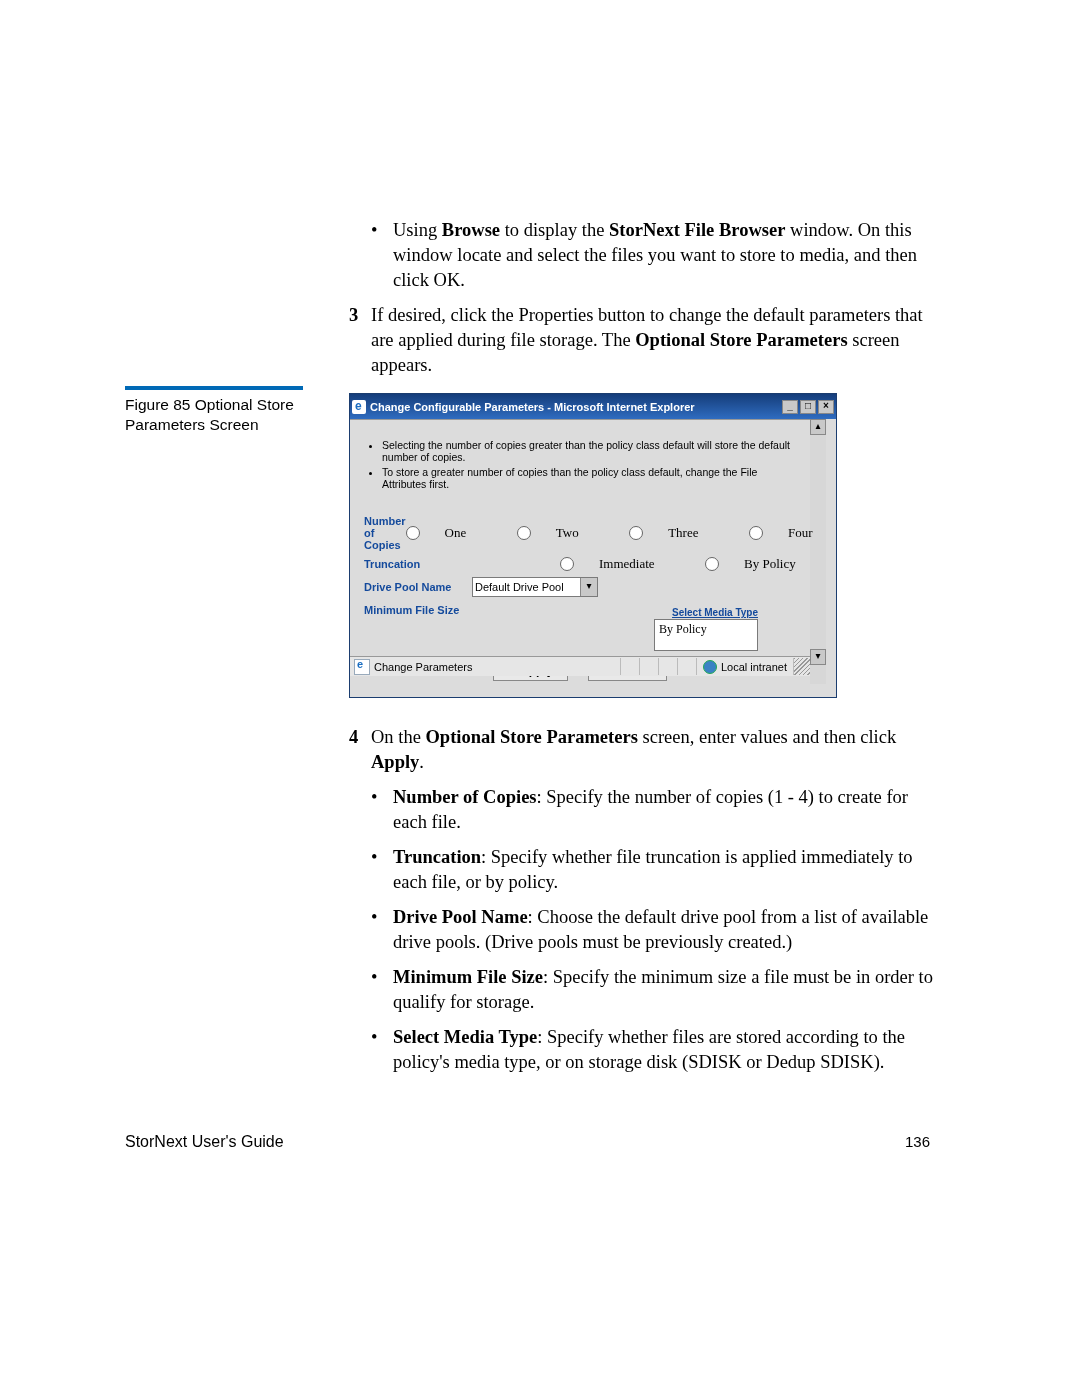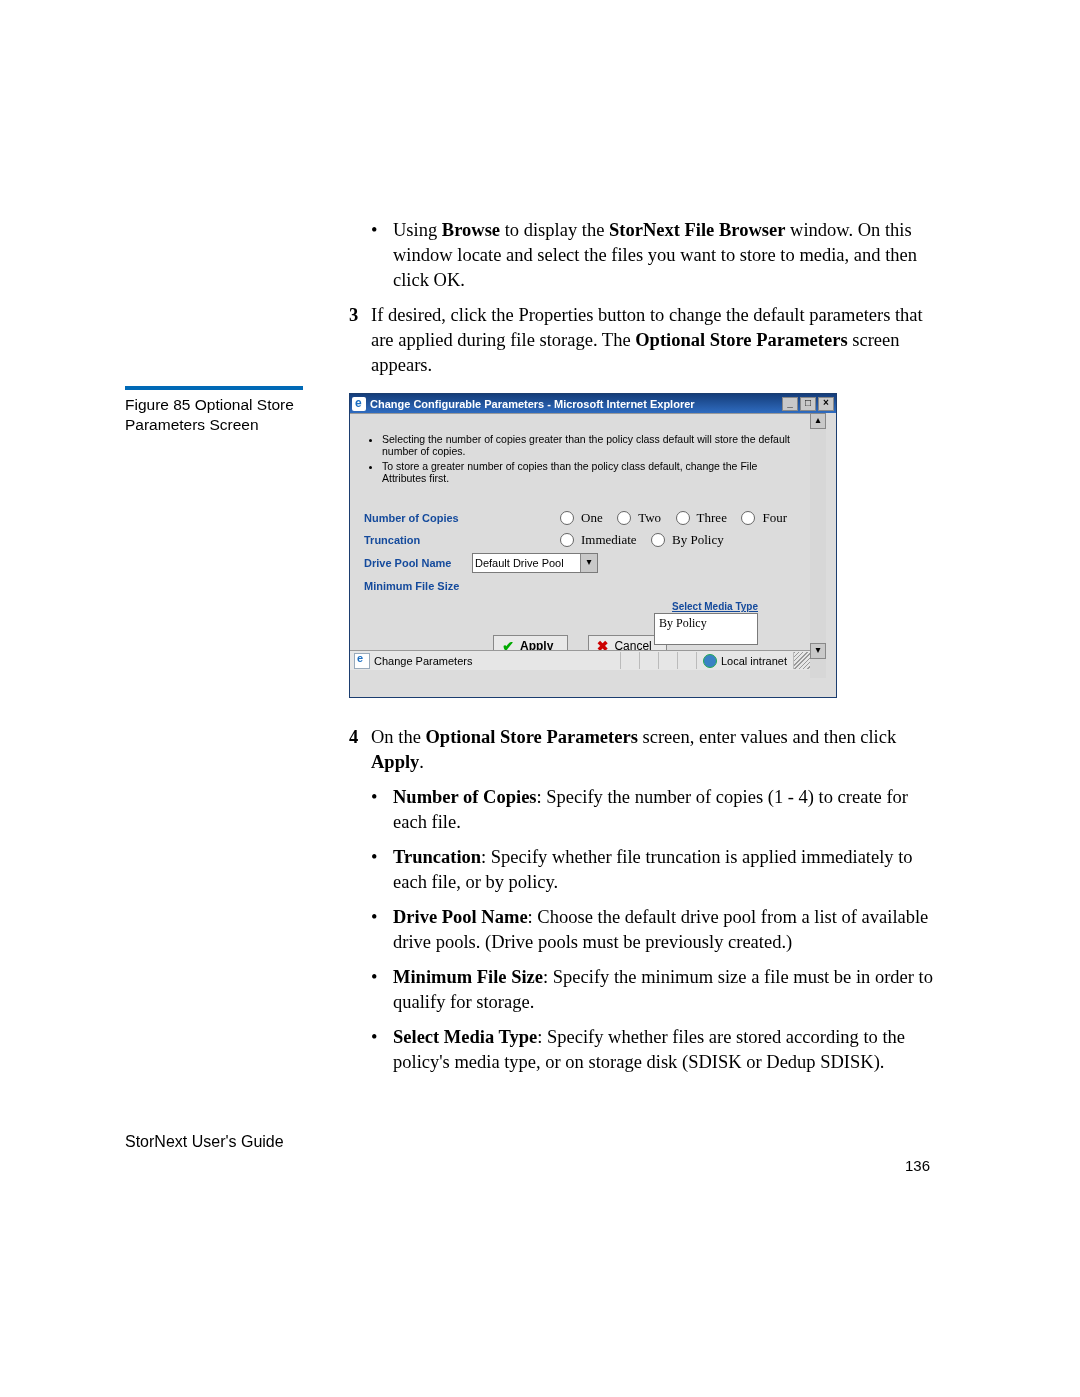--- a/index.html
+++ b/index.html
@@ -65,21 +65,21 @@
     left: 349px;
     top: 393px;
     width: 488px;
     height: 305px;
     border: 1px solid #1b3d6f;
     background: #dcdcdc;
     font-family: Tahoma, Arial, sans-serif;
     box-sizing: border-box;
   }
   .titlebar {
-    height: 19px;
+    height: 25px;
     background: linear-gradient(#153d7a, #2f6cc0);
     color: #fff;
     display: flex;
     align-items: center;
     padding: 0 2px;
     font-size: 11px;
     font-weight: bold;
   }
   .ie-icon {
     width: 14px; height: 14px; background: #fff; border-radius: 2px;
@@ -136,21 +136,21 @@
     padding: 8px 18px 4px 32px;
   }
   .notes li { margin-bottom: 3px; }
   .form {
     padding: 4px 14px 0 14px;
     font-size: 12px;
     color:#000;
   }
   .frow { display:flex; align-items:center; margin: 4px 0; min-height:18px; }
   .flabel { width: 108px; color:#144a9c; font-weight:bold; font-size:11px; }
-  .radios { display:flex; align-items:center; gap:4px; font-family:"Times New Roman",serif; font-size:13px; }
+  .radios { display:flex; align-items:center; gap:22px; font-family:"Times New Roman",serif; font-size:13px; }
   .radio {
     width:12px; height:12px; border:1px solid #666; border-radius:50%; background:#fff; display:inline-block; margin-right:3px;
   }
   .sel {
     height:18px; border:1px solid #7a7a7a; background:#fff; font-size:11px; padding:0 2px;
     display:flex; align-items:center; position:relative; width:120px;
   }
   .sel::after {
     content:"▾"; position:absolute; right:0; top:0; width:16px; height:100%;
     background:#c9c9c9; border-left:1px solid #888; text-align:center; font-size:10px; line-height:16px;
@@ -195,21 +195,21 @@
     top: 725px;
     width: 585px;
     font-size: 18.5px;
     line-height: 1.35;
   }
   .footer-left {
     position:absolute; left:125px; top:1133px;
     font-family: Arial, sans-serif; font-size:16px;
   }
   .footer-right {
-    position:absolute; right:150px; top:1157px;
+    position:absolute; right:150px; top:1133px;
     font-family: Arial, sans-serif; font-size:15px;
   }
 </style>
 </head>
 <body>
 
 <div class="page">
 
 
   <div class="body-col">

